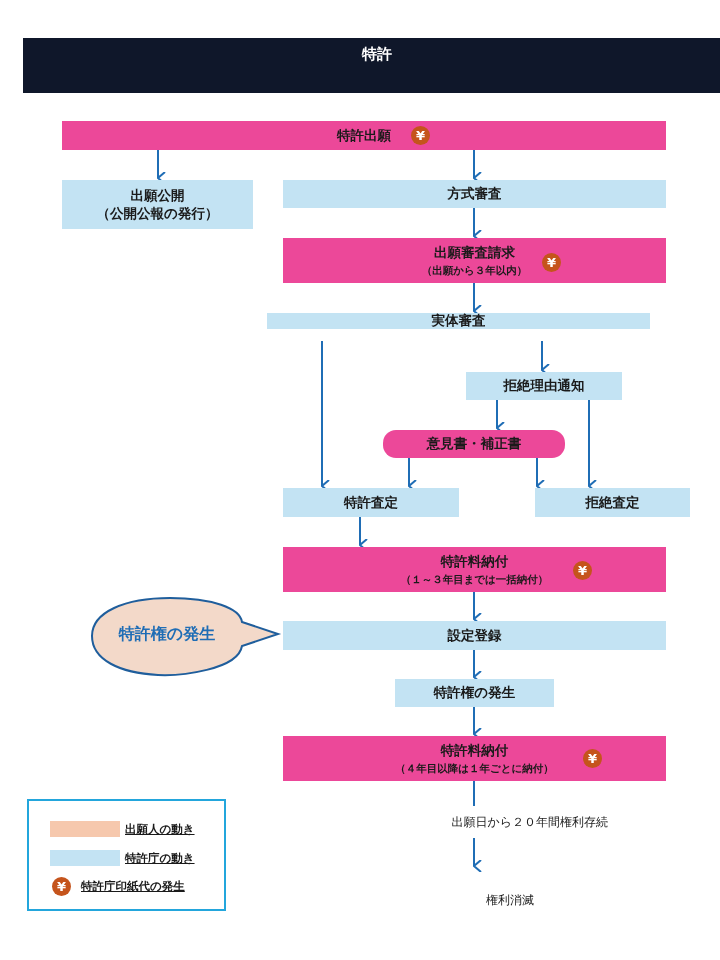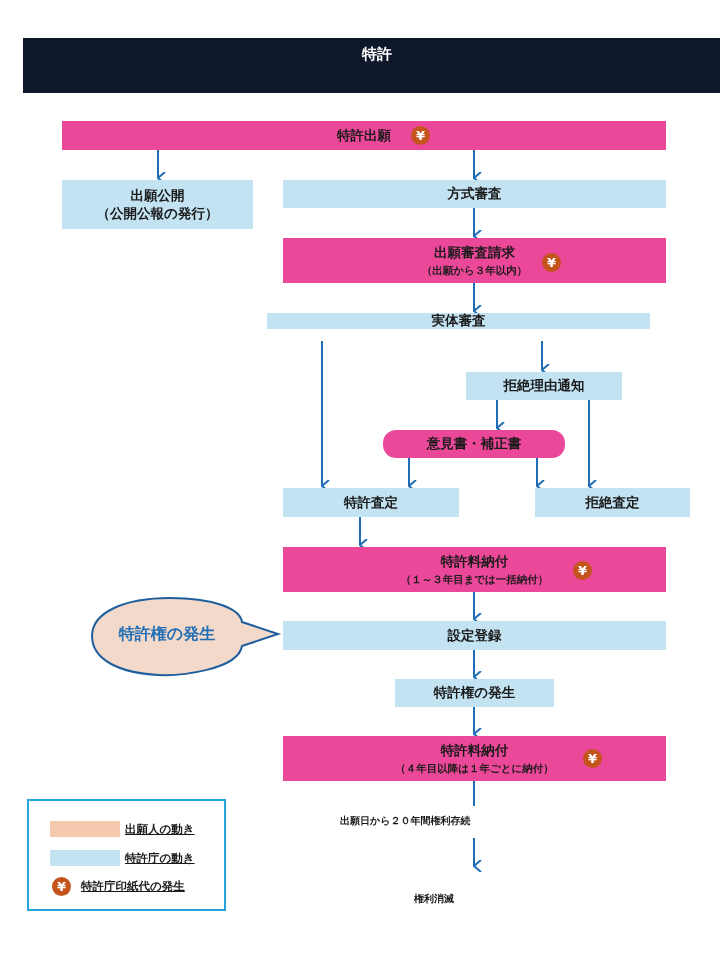--- a/index.html
+++ b/index.html
@@ -9,21 +9,21 @@
             color:#fff; text-align:center; font-weight:bold; font-size:15px; line-height:22px;
             padding-top:5px; box-sizing:border-box; }
   .box { position:absolute; box-sizing:border-box; display:flex; flex-direction:column;
          align-items:center; justify-content:center; font-weight:bold; font-size:13.5px; text-align:center; }
   .app { background:#ec4899; }
   .jpo { background:#c3e3f3; }
   .sub { font-size:10.5px; font-weight:bold; margin-top:2px; }
   .yen { position:absolute; width:19px; height:19px; border-radius:50%; background:#c5541c; color:#fff;
          font-size:13px; font-weight:bold; line-height:19px; text-align:center; }
   svg.arrows { position:absolute; left:0; top:0; }
-  .plain { position:absolute; font-weight:bold; font-size:10px; text-align:left; }
+  .plain { position:absolute; font-weight:normal; font-size:12px; text-align:right; }
   .legend { position:absolute; left:27px; top:799px; width:199px; height:112px; border:2px solid #23a6dc; box-sizing:border-box; }
   .sw { position:absolute; width:70px; height:16px; }
   .ltxt { position:absolute; font-size:11.5px; font-weight:bold;text-decoration:underline; }
   .bubble-text { position:absolute; left:100px; top:624px; width:150px; text-align:center;
                  font-weight:bold; font-size:16px; color:#1f6db5; }
 </style>
 </head>
 <body>
 
 <div class="header">

